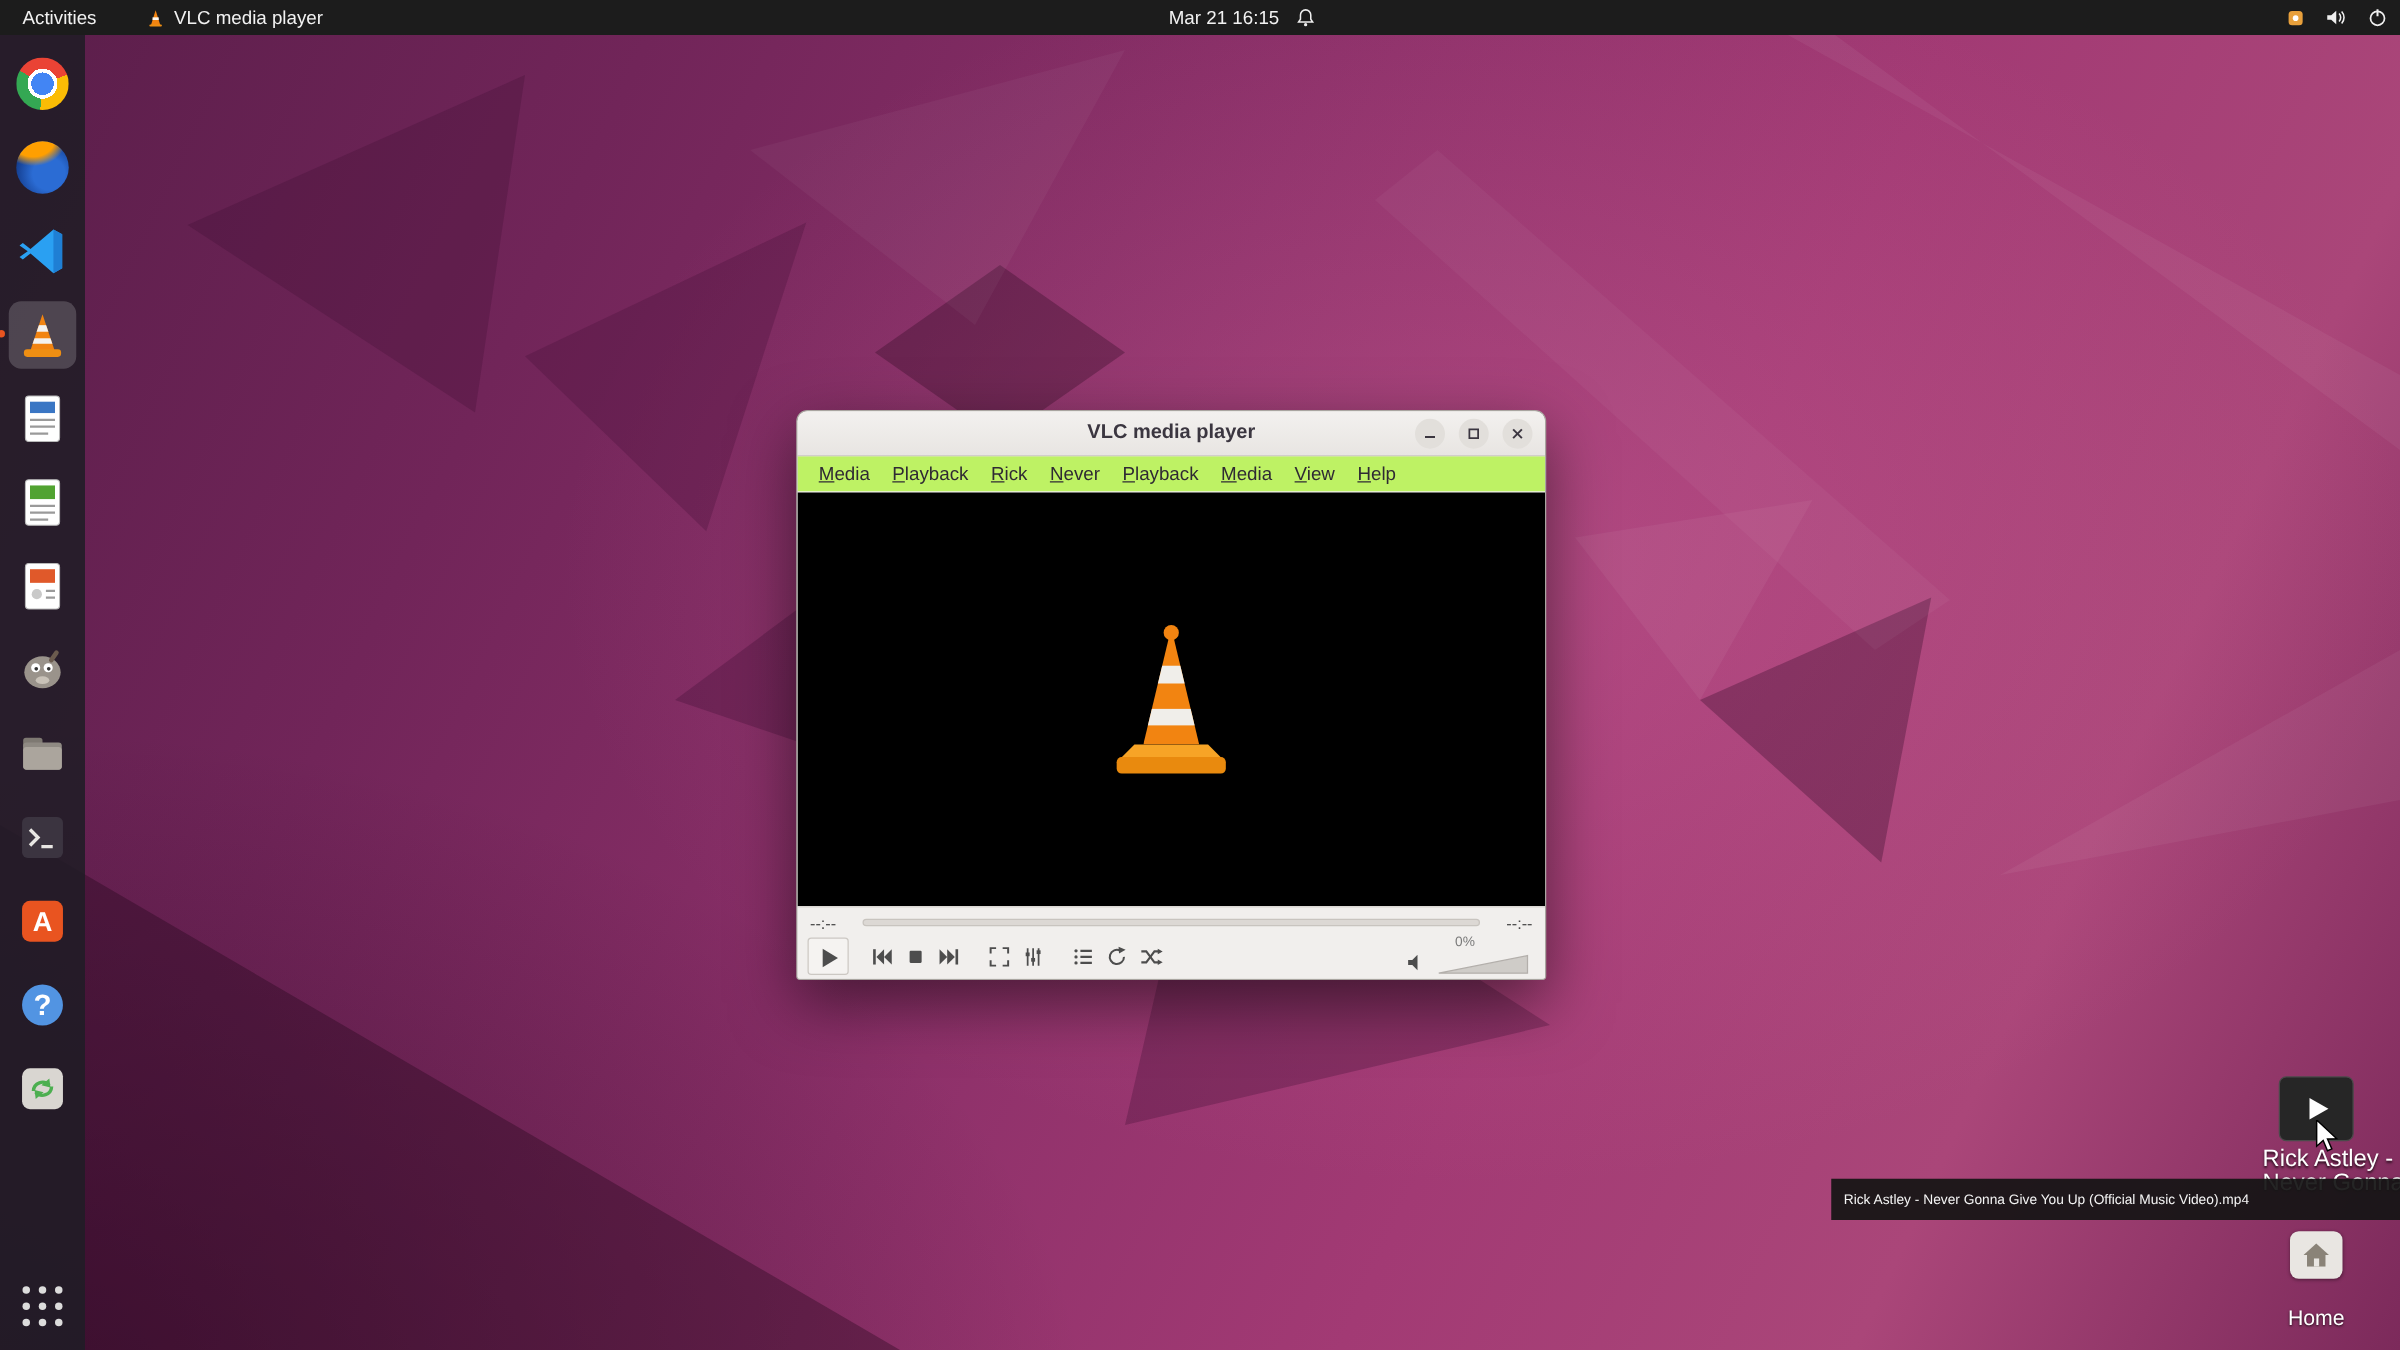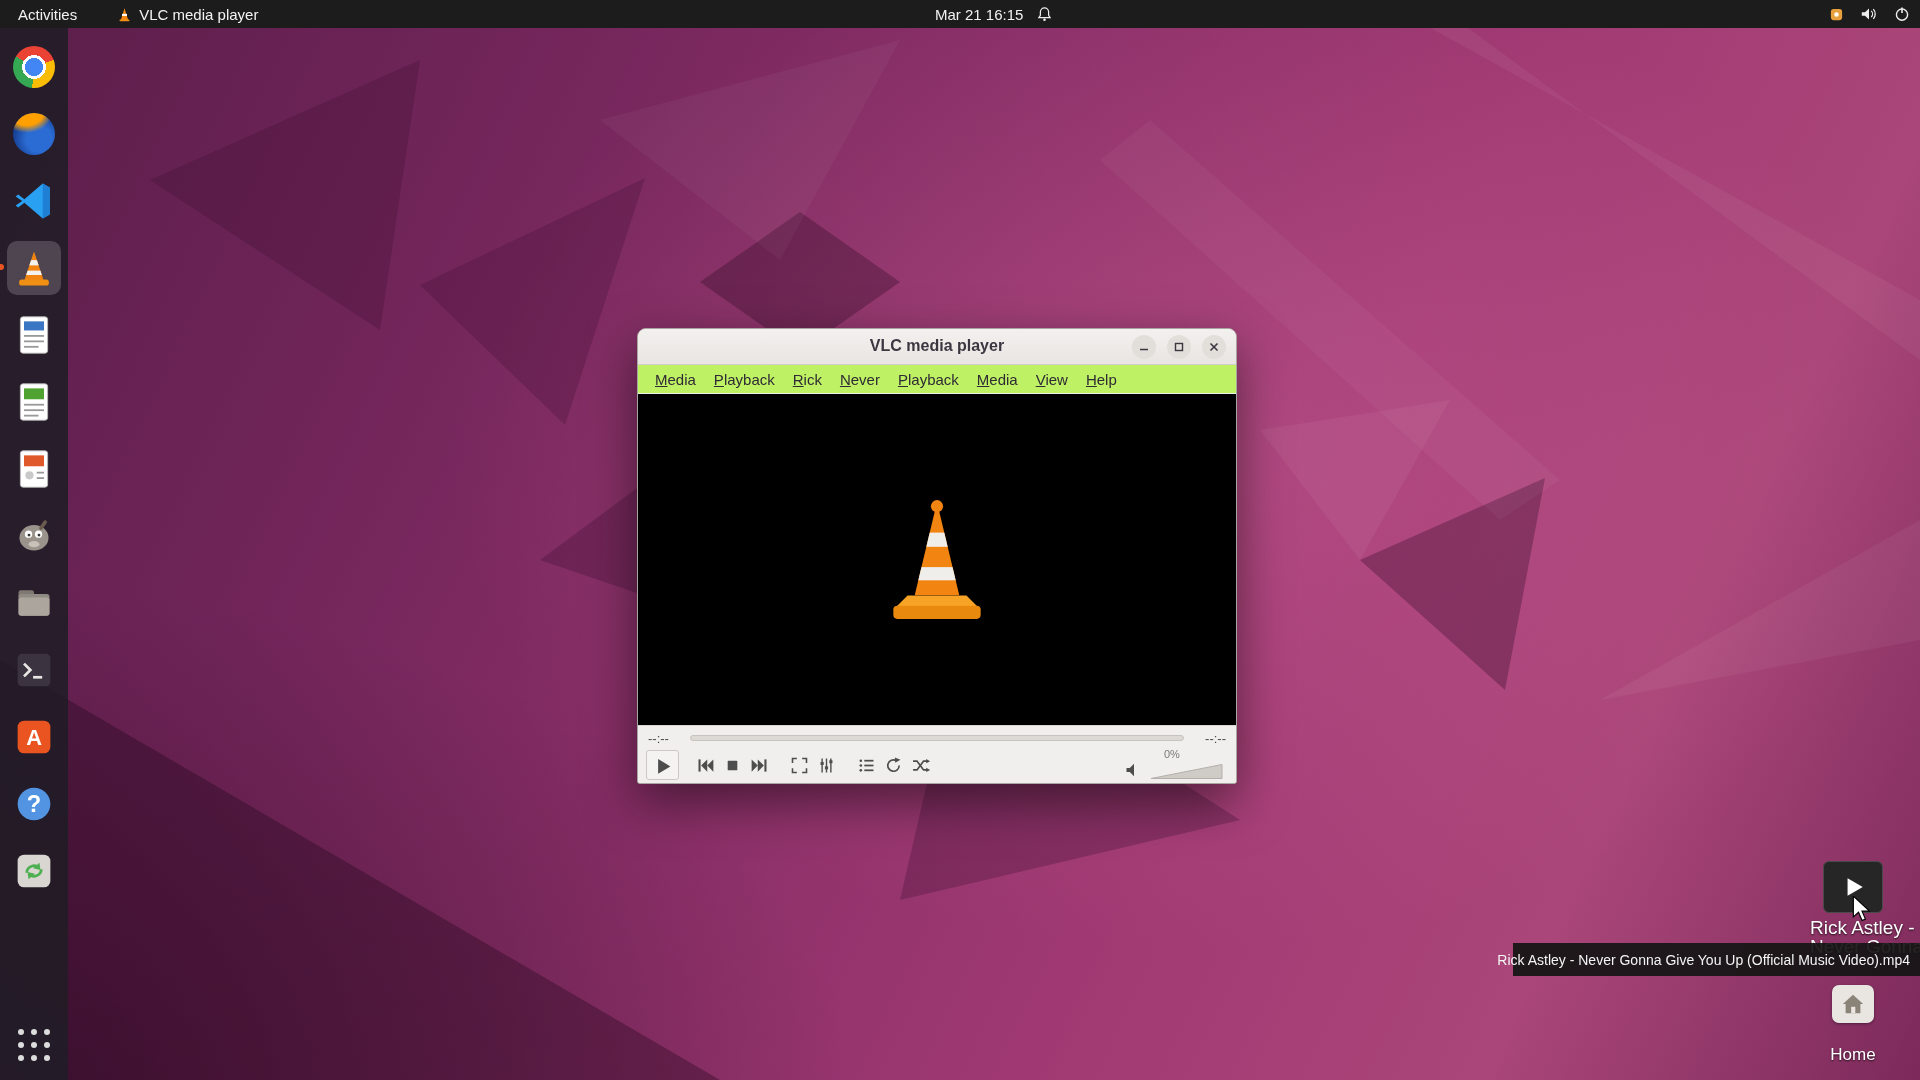--- a/index.html
+++ b/index.html
@@ -89,23 +89,23 @@
   .vol-label { position: absolute; top: -2px; left: 40px; font-size: 11px; color: #7a7a7a; }
 
   
   .file-shortcut { position: absolute; left: 1810px; top: 861px; width: 86px; text-align: center; z-index: 20; }
   .file-thumb { width: 60px; height: 52px; margin: 0 auto; background: #262626; border: 1px solid #4a4a4a; border-radius: 6px; display: flex; align-items: center; justify-content: center; }
   .file-label { margin-top: 5px; color: #fff; font-size: 19px; text-shadow: 0 1px 2px rgba(0,0,0,0.8); line-height: 19px; white-space: nowrap; }
   .home-shortcut { position: absolute; left: 1812px; top: 985px; width: 82px; text-align: center; z-index: 20; }
   .home-thumb { width: 42px; height: 38px; margin: 0 auto; background: #e9e6e2; border-radius: 7px; display: flex; align-items: center; justify-content: center; box-shadow: 0 1px 3px rgba(0,0,0,0.4); }
   .home-label { margin-top: 22px; color: #fff; font-size: 17px; text-shadow: 0 1px 2px rgba(0,0,0,0.8); }
   .tooltip {
-    position: absolute; left: 1513px; right: 0; top: 943px; height: 33px; z-index: 50;
-    background: rgba(20,20,20,0.93); color: #f5f5f5; font-size: 14px;
-    display: flex; align-items: center; padding: 0 10px; white-space: nowrap; justify-content: flex-end;
+    position: absolute; left: 1465px; right: 0; top: 943px; height: 33px; z-index: 50;
+    background: rgba(20,20,20,0.93); color: #f5f5f5; font-size: 11px;
+    display: flex; align-items: center; padding: 0 10px; white-space: nowrap;
   }
   .cursor { position: absolute; left: 1851px; top: 896px; z-index: 60; }
 </style>
 </head>
 <body>
 
 <div class="desktop">
 
   <svg class="wallpaper" width="1920" height="1080" viewBox="0 0 1920 1080">
     <polygon points="700,282 800,212 900,282 800,352" fill="rgba(35,6,28,0.30)"></polygon>

